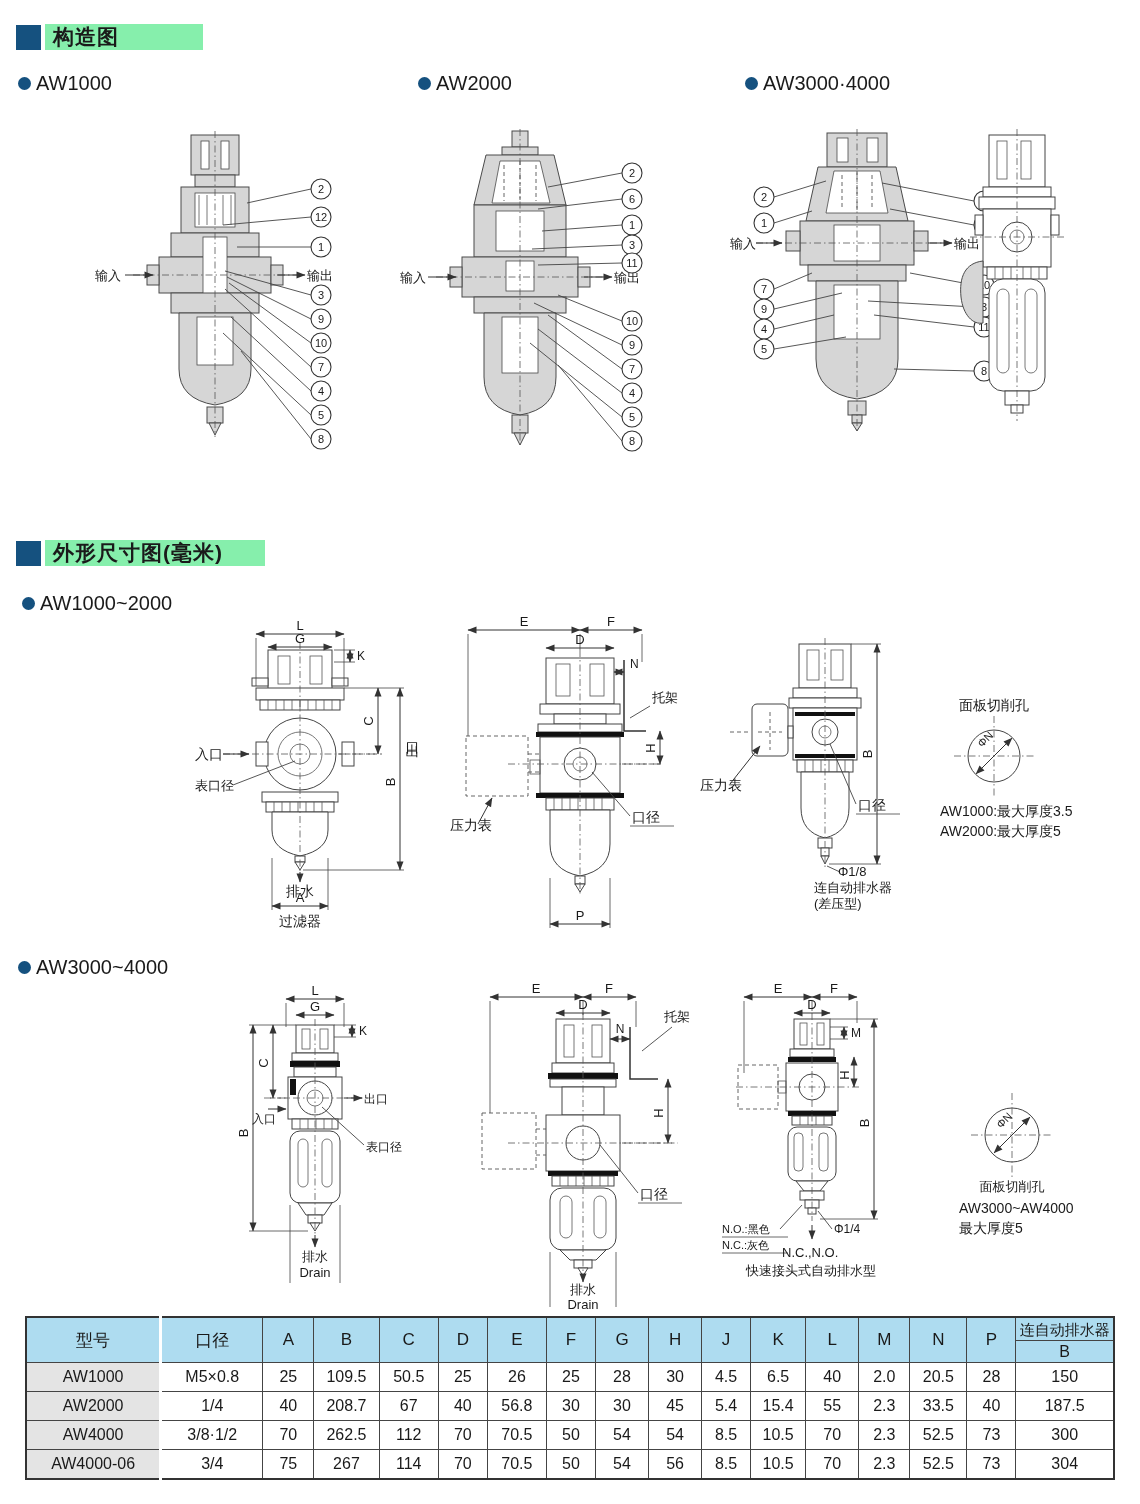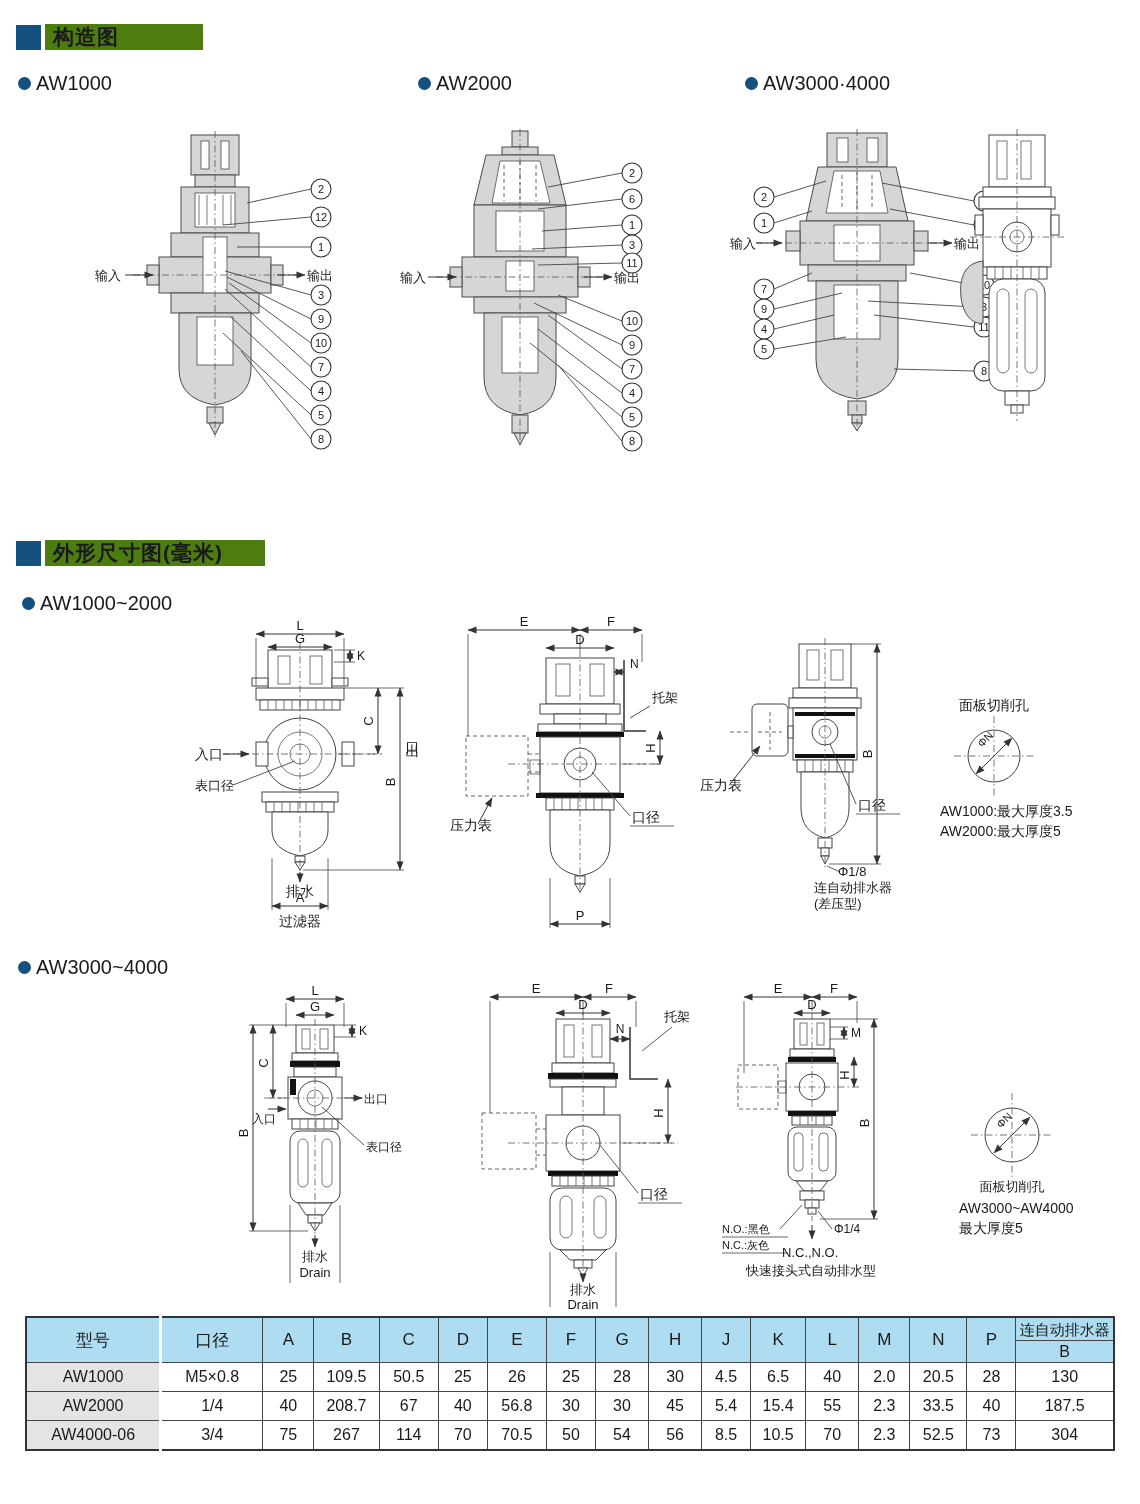--- a/index.html
+++ b/index.html
@@ -1,21 +1,21 @@
 <!DOCTYPE html>
 <html><head>
 <meta charset="utf-8">
 <style>
   html,body{margin:0;padding:0}
   body{width:1140px;height:1504px;position:relative;background:#fff;
        font-family:"Liberation Sans",sans-serif;color:#1a1a1a;overflow:hidden}
   .abs{position:absolute}
   .sec-header{position:absolute;display:flex;align-items:center}
   .sq{width:25px;height:25px;background:#15517f;margin-right:4px}
-  .strip{background:#4d7c0f;height:26px;display:flex;align-items:center;padding-left:8px;
+  .strip{background:#86efac;height:26px;display:flex;align-items:center;padding-left:8px;
          font-size:21px;font-weight:bold;letter-spacing:1px}
   .bullet-label{position:absolute;display:flex;align-items:center;gap:5px;font-size:20px}
   .bullet{width:13px;height:13px;border-radius:50%;background:#15517f;flex:0 0 auto}
   
   svg text{fill:#1a1a1a;font-family:"Liberation Sans",sans-serif}
   .gray{fill:#d6d6d6;stroke:#4a4a4a;stroke-width:1}
   .wht{fill:#fff;stroke:#4a4a4a;stroke-width:.8}
   .outl{fill:#fff;stroke:#444;stroke-width:1}
   .blk{fill:#111;stroke:none}
   .thin{fill:none;stroke:#555;stroke-width:.8}
@@ -689,40 +689,59 @@
         <td>26</td>
         <td>25</td>
         <td>28</td>
         <td>30</td>
         <td>4.5</td>
         <td>6.5</td>
         <td>40</td>
         <td>2.0</td>
         <td>20.5</td>
         <td>28</td>
-        <td>130</td>
+        <td>150</td>
       </tr>
       <tr>
         <td class="model">AW2000</td>
         <td class="port-col">1/4</td>
         <td>40</td>
         <td>208.7</td>
         <td>67</td>
         <td>40</td>
         <td>56.8</td>
         <td>30</td>
         <td>30</td>
         <td>45</td>
         <td>5.4</td>
         <td>15.4</td>
         <td>55</td>
         <td>2.3</td>
         <td>33.5</td>
         <td>40</td>
         <td>187.5</td>
+      </tr>
+      <tr>
+        <td class="model">AW4000</td>
+        <td class="port-col">3/8·1/2</td>
+        <td>70</td>
+        <td>262.5</td>
+        <td>112</td>
+        <td>70</td>
+        <td>70.5</td>
+        <td>50</td>
+        <td>54</td>
+        <td>54</td>
+        <td>8.5</td>
+        <td>10.5</td>
+        <td>70</td>
+        <td>2.3</td>
+        <td>52.5</td>
+        <td>73</td>
+        <td>300</td>
       </tr>
       <tr>
         <td class="model">AW4000-06</td>
         <td class="port-col">3/4</td>
         <td>75</td>
         <td>267</td>
         <td>114</td>
         <td>70</td>
         <td>70.5</td>
         <td>50</td>

